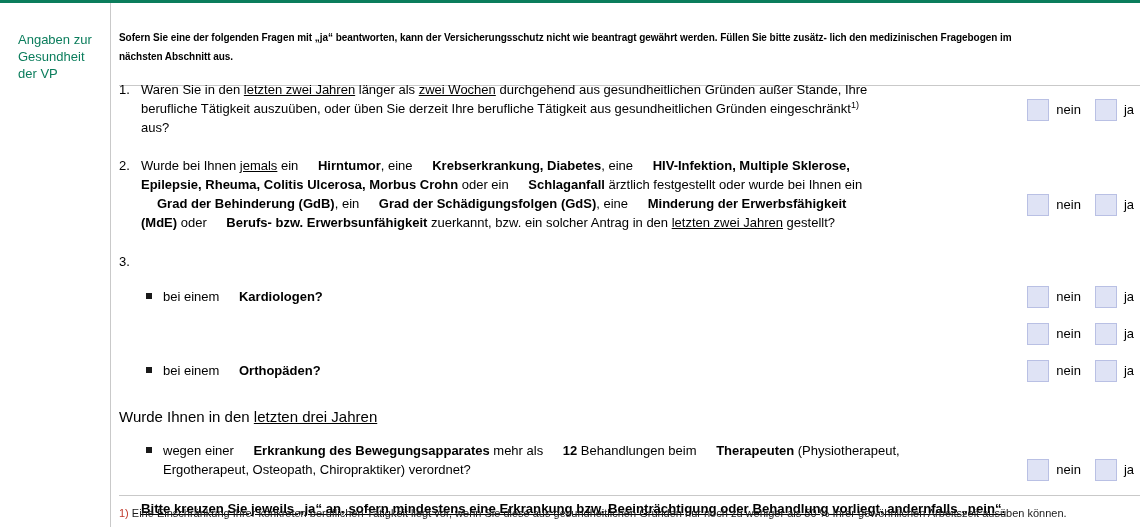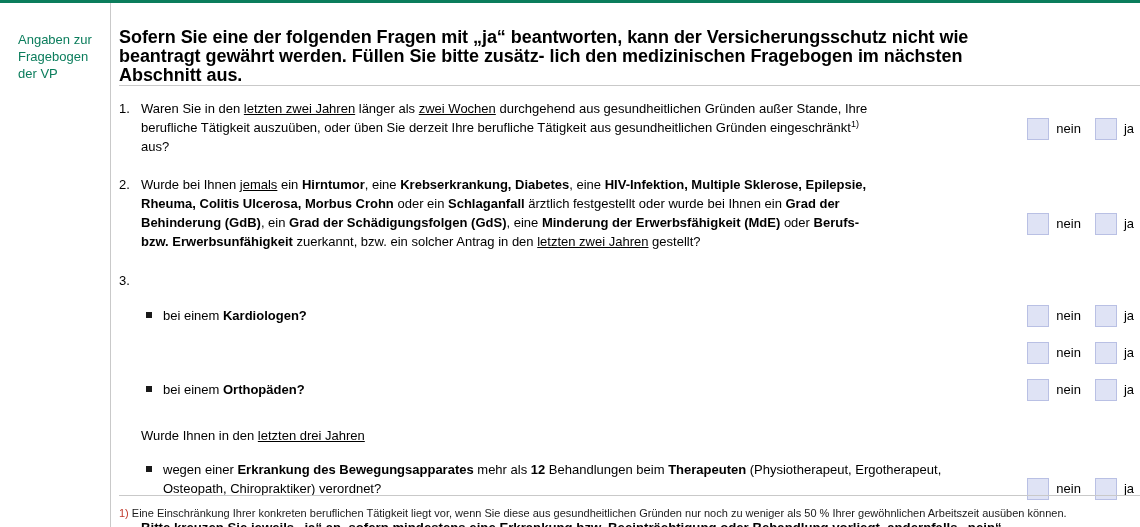--- a/index.html
+++ b/index.html
@@ -49,21 +49,21 @@
     background: #c9c9c9;
   }
   .content {
     position: absolute;
     left: 119px; top: 3px;
     width: 1021px;
     height: 524px;
   }
   .intro {
     margin: 25px 8px 0 0;
-    font-size: 18px;
+    font-size: 10px;
     font-weight: bold;
     line-height: 19px;
     letter-spacing: -0.05px;
     max-width: 905px;
   }
   .hr {
     position: absolute;
     left: 0;
     width: 1021px;
     height: 1px;
@@ -104,25 +104,24 @@
   }
   .bullet {
     position: absolute;
     left: -17px;
     top: 6px;
     width: 6px;
     height: 6px;
     background: #1a1a1a;
   }
   .plain-line {
-    margin-left: 22px;
-    font-size: 13px;
-    line-height: 19px;
-  }
-  b { font-weight: bold; }
+    font-size: 15px;
+    line-height: 19px;
+  }
+  b { font-weight: bold; margin-left: 16px; }
   .u { text-decoration: underline; }
   sup { font-size: 9px; vertical-align: super; line-height: 0; }
 
   .answers {
     position: absolute;
     right: 6px;
     display: flex;
     align-items: flex-start;
     gap: 0px;
   }
@@ -162,21 +161,21 @@
 </head>
 <body>
 
 <div class="page">
 
   <div class="top-rule"></div>
 
   <div class="sidebar">
     <div class="sidebar-label">
       <div>Angaben zur</div>
-      <div>Fragebogen</div>
+      <div>Gesundheit</div>
       <div>der VP</div>
     </div>
   </div>
 
   <div class="vsep"></div>
 
   <div class="content">
 
     <div class="intro">
       <span>Sofern Sie eine der folgenden Fragen mit „ja“ beantworten, kann der Versicherungsschutz nicht wie beantragt gewährt werden. Füllen Sie bitte zusätz-</span>

